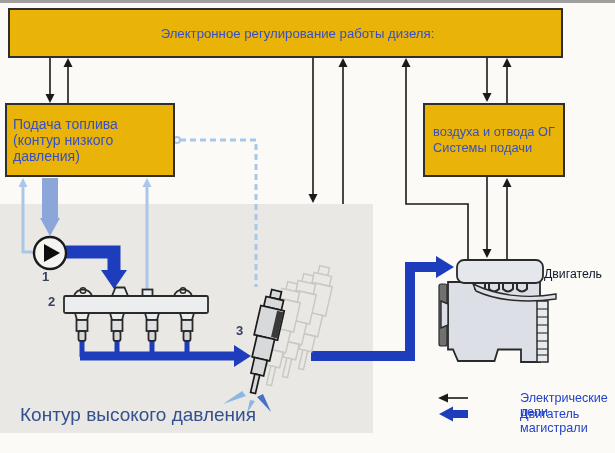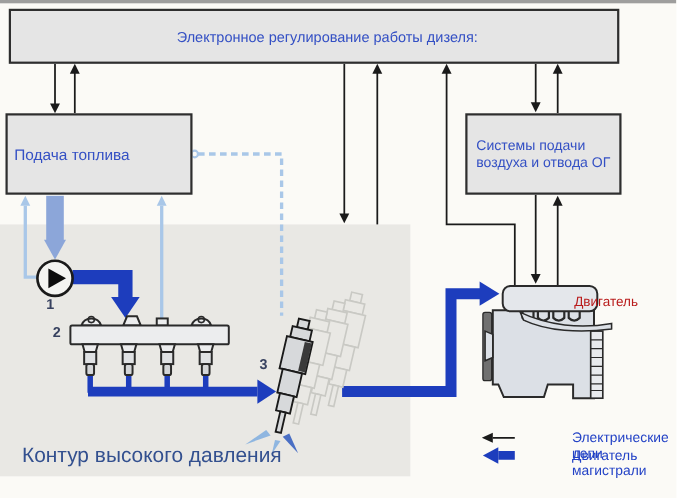--- a/index.html
+++ b/index.html
@@ -5,33 +5,33 @@
   html,body{margin:0;padding:0;background:#ffffff;}
   #stage{
     position:relative;width:615px;height:453px;overflow:hidden;
     background:#fbfaf6;
     font-family:"Liberation Sans","DejaVu Sans",sans-serif;
   }
   .abs{position:absolute;}
   #top-streak{left:0;top:0;width:615px;height:3px;background:#8d8d8d;opacity:.85;}
   #gray-region{left:0;top:204px;width:373px;height:229px;background:#e9e8e4;}
   .diagram-box{
-    background:#e5e5e5;border:2px solid #2e2e2e;box-sizing:border-box;
+    background:#eab308;border:2px solid #2e2e2e;box-sizing:border-box;
     display:flex;flex-direction:column;justify-content:center;
     color:#3450c4;
   }
   #ecu-box{left:8px;top:8px;width:555px;height:50px;flex-direction:row;align-items:center;padding-left:24px;font-size:13.2px;}
   #ecu-box .rest{color:#1f1f1f;margin-left:5px;}
   #fuel-box{left:5px;top:103px;width:170px;height:74px;padding-left:6px;font-size:14px;line-height:16px;}
   #air-box{left:423px;top:103px;width:142px;height:74px;padding-left:8px;font-size:12.8px;line-height:16px;}
   .part-num{font-size:13px;font-weight:bold;color:#37415f;}
   #num-pump{left:42px;top:269px;}
   #num-rail{left:48px;top:294px;}
   #num-injector{left:236px;top:323px;}
-  #engine-label{left:522px;top:267px;font-size:12.3px;color:#b91c1c;}
+  #engine-label{left:544px;top:267px;font-size:12.3px;color:#0f172a;}
   #hp-label{left:20px;top:404px;font-size:19px;color:#33508f;}
   .legend-text{font-size:12.6px;color:#2342c6;margin-left:47px;}
   #legend-electric-text{left:473px;top:391px;}
   #legend-fuel-text{left:473px;top:407px;}
   svg{position:absolute;left:0;top:0;}
 </style>
 </head>
 <body>
 
 <div id="stage">
@@ -174,25 +174,26 @@
       <polygon points="453,406.5 453,421.5 439,414" fill="#1d3dbd"></polygon>
     </g>
   </svg>
 
   <div id="ecu-box" class="abs diagram-box">
     <span>Электронное регулирование работы дизеля:</span>
   </div>
 
   <div id="fuel-box" class="abs diagram-box">
     <span>Подача топлива</span>
+    <span>(контур низкого давления)</span>
   </div>
 
   <div id="air-box" class="abs diagram-box">
+    <span>воздуха и отвода ОГ</span>
     <span>Системы подачи</span>
-    <span>воздуха и отвода ОГ</span>
   </div>
 
   <div id="num-pump" class="abs part-num">1</div>
   <div id="num-rail" class="abs part-num">2</div>
   <div id="num-injector" class="abs part-num">3</div>
 
   <div id="engine-label" class="abs">Двигатель</div>
   <div id="hp-label" class="abs">Контур высокого давления</div>
 
   <div id="legend-electric-text" class="abs legend-text">Электрические цепи</div>

